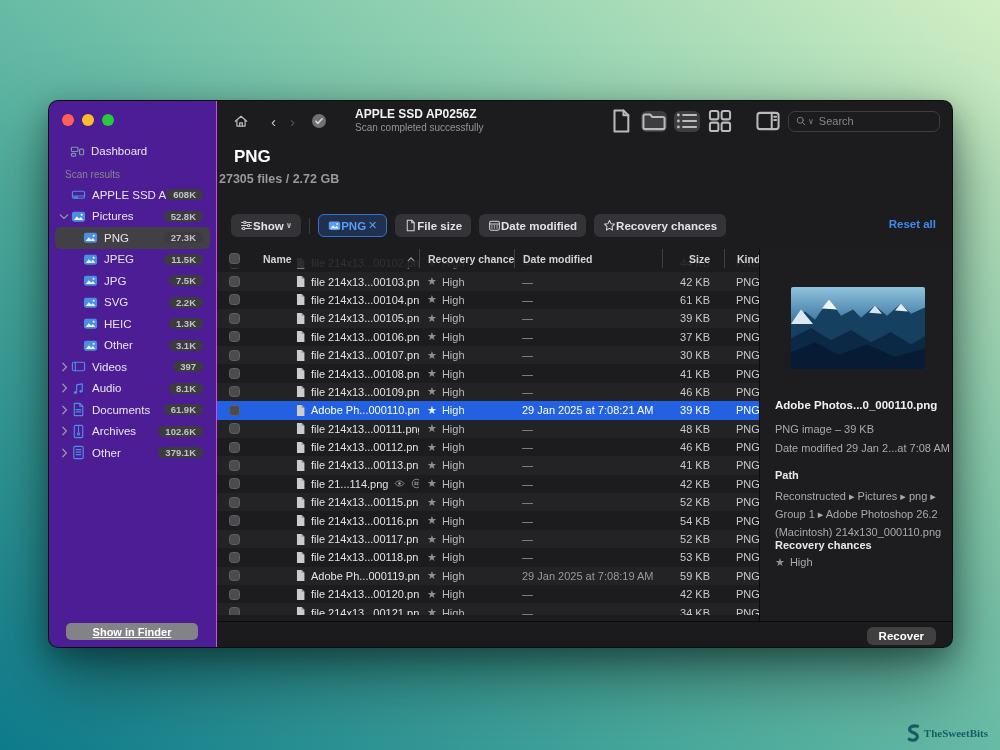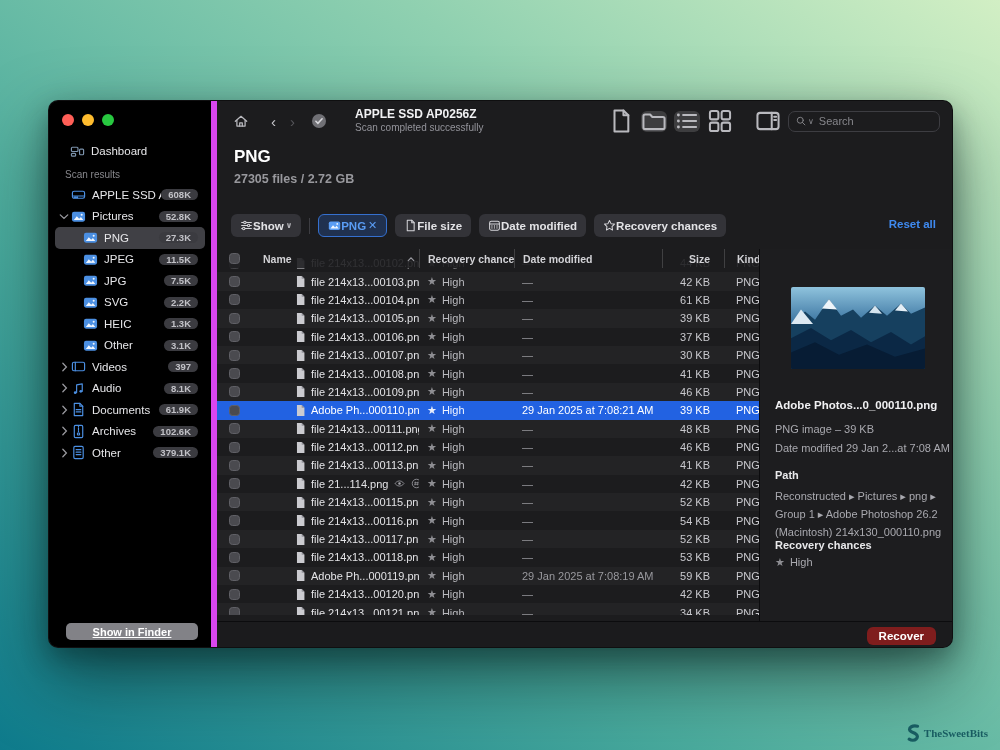--- a/index.html
+++ b/index.html
@@ -5,21 +5,21 @@
   html,body{margin:0;padding:0;}
   body{width:1000px;height:750px;overflow:hidden;font-family:"Liberation Sans","DejaVu Sans",sans-serif;
        -webkit-font-smoothing:antialiased;}
   .stage{position:relative;width:1000px;height:750px;
          background:linear-gradient(to top right,#0e7b8c 0%,#4aab9d 35%,#8fd0b0 70%,#d2efc4 100%);}
   
   .win{position:absolute;left:48px;top:100px;width:905px;height:548px;border-radius:10px;
        background:#1c1c1e;box-shadow:0 30px 70px rgba(0,15,15,.5),0 10px 26px rgba(0,25,25,.35);
        display:flex;overflow:hidden;border:1px solid rgba(0,0,0,.45);box-sizing:border-box;}
   
-  .sidebar{position:relative;width:168px;flex:0 0 168px;background:#000000;border-right:6px solid #d946ef;box-sizing:border-box;}
+  .sidebar{position:relative;width:168px;flex:0 0 168px;background:#4c1d95;border-right:1px solid #d946ef;box-sizing:border-box;}
   .lights{position:absolute;left:13px;top:13px;display:flex;gap:8px;}
   .light{width:12px;height:12px;border-radius:50%;}
   .l-red{background:#ff5f57}.l-yel{background:#febc2e}.l-grn{background:#28c840}
   .sb-dash{position:absolute;left:6px;right:6px;top:40px;height:20px;display:flex;align-items:center;
            padding-left:15px;border-radius:5px;color:#e6e6e9;font-size:11.5px;}
   .sb-dash .sb-ic{color:#7d94ad;}
   .sb-section{position:absolute;left:16px;top:68px;font-size:10px;color:#87878c;}
   .sb-list{position:absolute;left:0;right:0;top:83px;}
   .sb-item{position:relative;display:flex;align-items:center;height:21.5px;margin:0 6px;border-radius:5px;
            padding-left:2px;font-size:11.5px;color:#e6e6e9;box-sizing:border-box;}
@@ -49,21 +49,21 @@
   .tb-box{width:26px;height:21px;border-radius:6px;display:flex;align-items:center;justify-content:center;}
   .tb-box.on{background:rgba(255,255,255,.15);}
   .tb-gap{width:8px;}
   .searchbox{width:152px;height:21px;border:1px solid #3d3d42;border-radius:7px;display:flex;align-items:center;
              padding:0 6px;color:#86868b;gap:3px;box-sizing:border-box;}
   .searchbox input{flex:1;background:transparent;border:none;outline:none;color:#ddd;font-size:11px;width:90px;}
   .searchbox input::placeholder{color:#86868b;}
   .searchbox svg{width:12px;height:12px;flex:0 0 12px;}
   .sb-scope{font-size:8px;color:#86868b;margin-left:-2px;}
   .page-title{position:absolute;left:17px;top:46px;font-size:17px;font-weight:700;color:#fff;}
-  .page-sub{position:absolute;left:17px;top:71px;font-size:12.5px;font-weight:600;color:#98989d;}
+  .page-sub{position:absolute;left:2px;top:71px;font-size:12.5px;font-weight:600;color:#98989d;}
   
   .filterbar{position:absolute;left:14px;top:113px;height:23px;display:flex;align-items:center;gap:8px;color:#e3e3e6;}
   .chip{height:23px;display:flex;align-items:center;gap:0;background:#333338;border-radius:6px;
         padding:0 9px;font-size:11.5px;font-weight:600;box-sizing:border-box;}
   .chip svg{width:13px;height:13px;}
   .chip .c-ic{display:flex;align-items:center;color:#d6d6da;}
   .chip.active{background:rgba(43,101,197,.30);border:1px solid #3570cf;color:#5a9df5;}
   .chip.active .c-ic{color:#5a9df5;}
   .chip .x{font-size:11px;font-weight:700;color:#5a9df5;margin-left:2px;}
   .chip .dn{font-size:8px;color:#b5b5ba;margin-left:2px;}
@@ -113,21 +113,21 @@
   .d-name{position:absolute;left:15px;right:8px;top:150px;font-size:11.5px;font-weight:700;color:#f0f0f2;
           white-space:nowrap;overflow:hidden;}
   .d-meta1{position:absolute;left:15px;top:174px;}
   .d-meta2{position:absolute;left:15px;top:193px;}
   .d-pathT{position:absolute;left:15px;top:220px;font-weight:700;color:#e8e8ea;}
   .d-path{position:absolute;left:15px;right:10px;top:238px;line-height:18px;word-break:break-all;}
   .d-chT{position:absolute;left:15px;top:290px;font-weight:700;color:#e8e8ea;}
   .d-chV{position:absolute;left:15px;top:307px;display:flex;align-items:center;gap:5px;}
   
   .footer{position:absolute;left:0;right:0;top:520px;height:28px;border-top:1px solid #0c0c0e;background:#1b1b1d;}
-  .recover{position:absolute;right:16px;top:5px;height:18px;padding:0 12px;border-radius:6px;background:#7f1d1d;
+  .recover{position:absolute;right:16px;top:5px;height:18px;padding:0 12px;border-radius:6px;background:#404040;
            color:#fff;font-size:11.5px;font-weight:600;display:flex;align-items:center;}
   
   .mark{position:absolute;right:12px;bottom:8px;display:flex;align-items:center;gap:4px;color:#11535b;opacity:.9;}
   .mark .txt{font-family:"Liberation Serif","DejaVu Serif",serif;font-weight:700;font-size:11px;}
 </style>
 </head>
 <body>
 
 <div class="stage">
   <div class="win">

